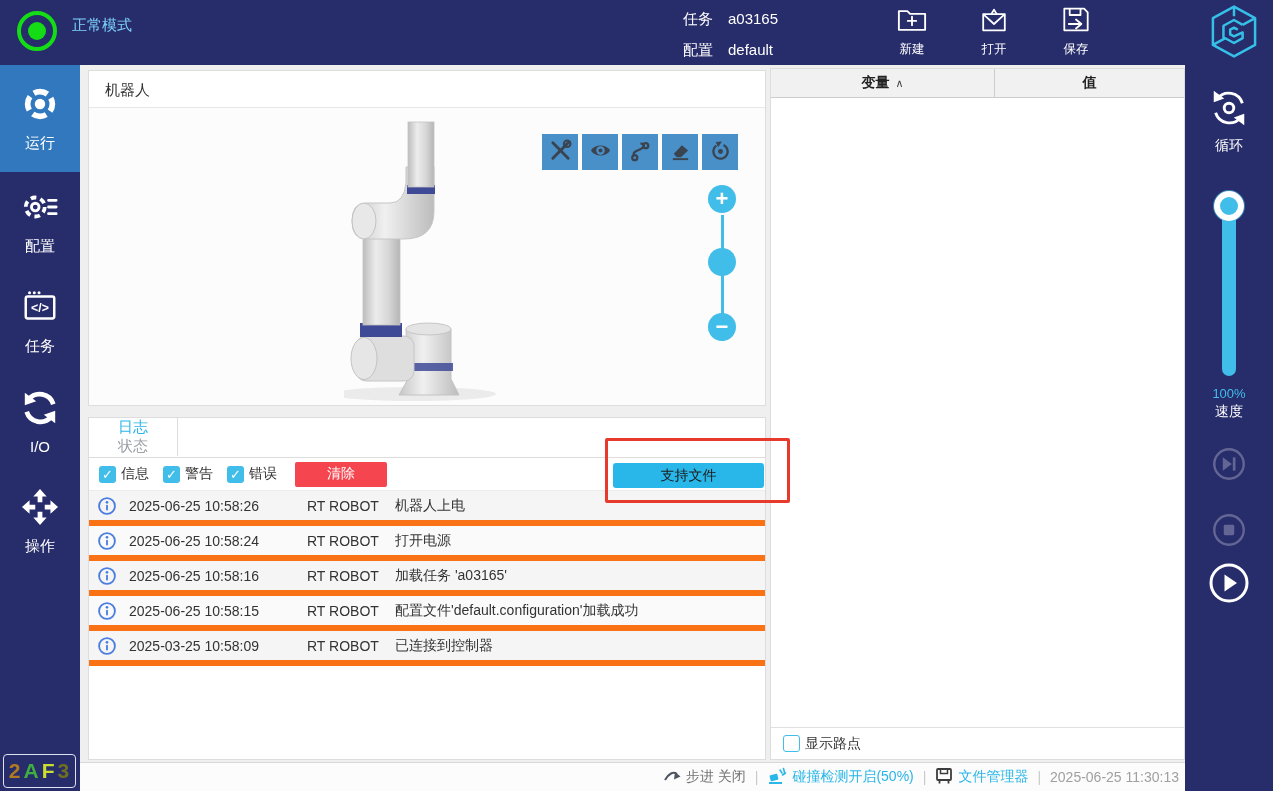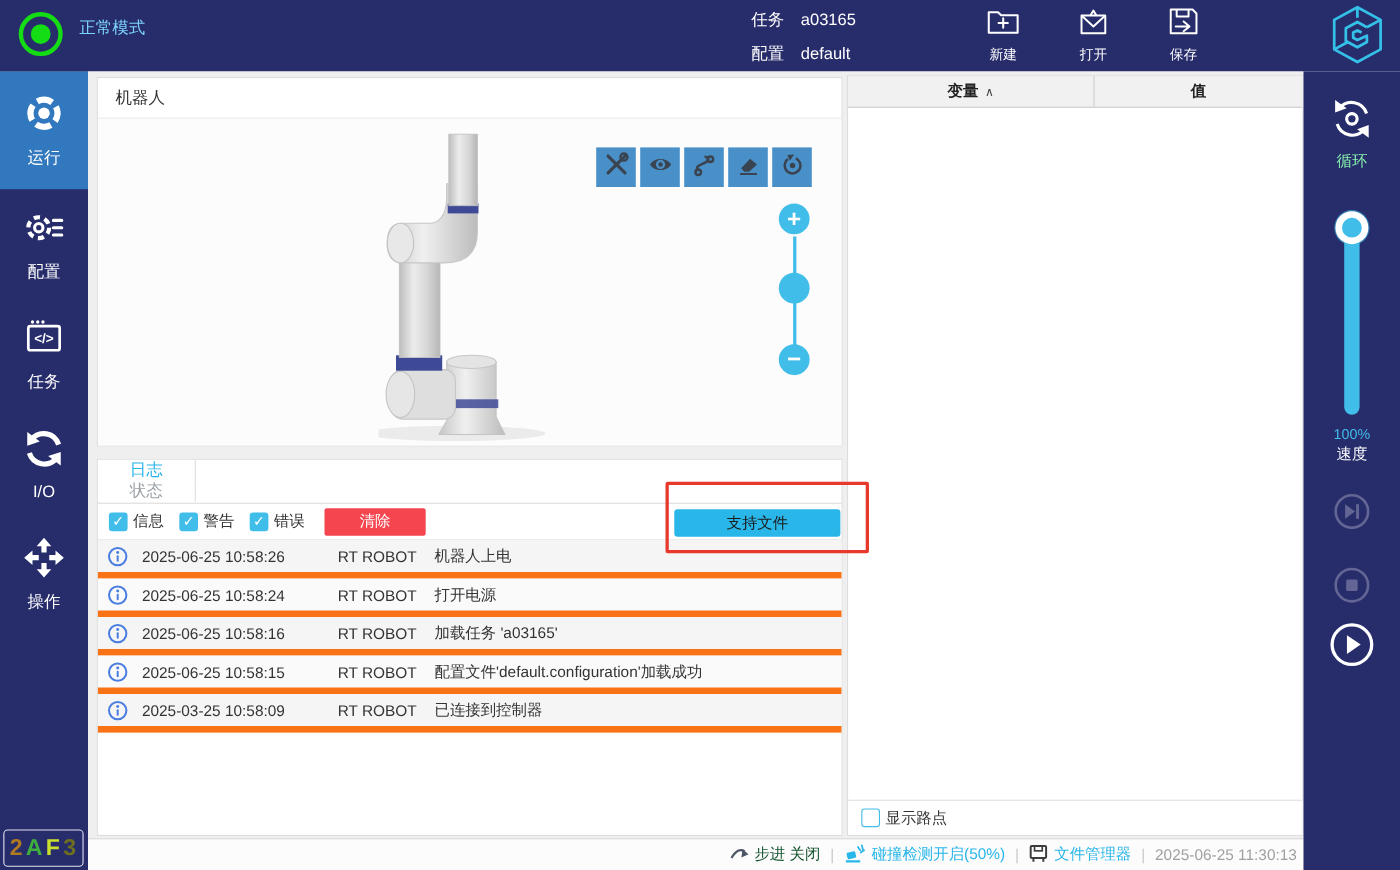--- a/index.html
+++ b/index.html
@@ -26,21 +26,21 @@
   .side-item.active { height:107px; background:#3178be; }
   .side-item .lbl { color:#fff; font-size:15px; }
   .badge-box { position:absolute; left:3px; bottom:3px; width:73px; height:34px; border:1px solid #dfe2f0;
     border-radius:4px; display:flex; align-items:center; justify-content:center; gap:2px;
     font-size:21px; font-weight:bold; letter-spacing:1px; }
 
   
   .sidebar-right { position:absolute; left:1185px; top:65px; width:88px; height:726px; background:#272c6b;
     display:flex; flex-direction:column; align-items:center; }
   .sidebar-right .loop-wrap { margin-top:22px; display:flex; flex-direction:column; align-items:center; gap:4px; }
-  .sidebar-right .loop-lbl { color:#86efac; font-size:14px; }
+  .sidebar-right .loop-lbl { color:#ffffff; font-size:14px; }
   .speed-slider { position:relative; width:30px; height:185px; margin-top:36px; }
   .speed-track { position:absolute; left:8px; top:12px; width:14px; height:173px; background:#41bde9; border-radius:8px; }
   .speed-handle { position:absolute; left:0; top:0; width:30px; height:30px; border-radius:50%;
     background:#41bde9; border:6px solid #fff; box-shadow:0 0 0 1px rgba(65,189,233,.6); cursor:pointer; }
   .speed-val { color:#41bde9; font-size:13px; margin-top:10px; }
   .speed-lbl { color:#fff; font-size:14px; margin-top:2px; }
   .transport { display:flex; flex-direction:column; align-items:center; }
   .t-btn { cursor:pointer; }
   .t-btn.skip { margin-top:24px; }
   .t-btn.stop { margin-top:24px; }
@@ -97,21 +97,21 @@
   .var-col.c2 { flex:1; }
   .var-col .caret { font-size:11px; font-weight:normal; color:#444; }
   .waypoint-row { position:absolute; left:0; right:0; bottom:0; height:32px; border-top:1px solid #e0e0e0;
     display:flex; align-items:center; padding-left:12px; background:#fff; }
 
   
   .statusbar { position:absolute; left:0; top:697px; width:1105px; height:29px; background:#fcfcfc;
     border-top:1px solid #d8d8d8; display:flex; align-items:center; justify-content:flex-end; gap:9px;
     padding-right:6px; font-size:14px; }
   .sb-item { display:flex; align-items:center; gap:5px; }
-  .sb-step { color:#14532d; }
+  .sb-step { color:#737373; }
   .sb-cyan { color:#29b6e8; cursor:pointer; }
   .sb-time { color:#a0a0a0; }
   .sb-sep { color:#c9c9c9; }
 </style>
 </head>
 <body>
 
 <header class="topbar">
   <div class="status-circle">
       <div class="status-dot"></div>

